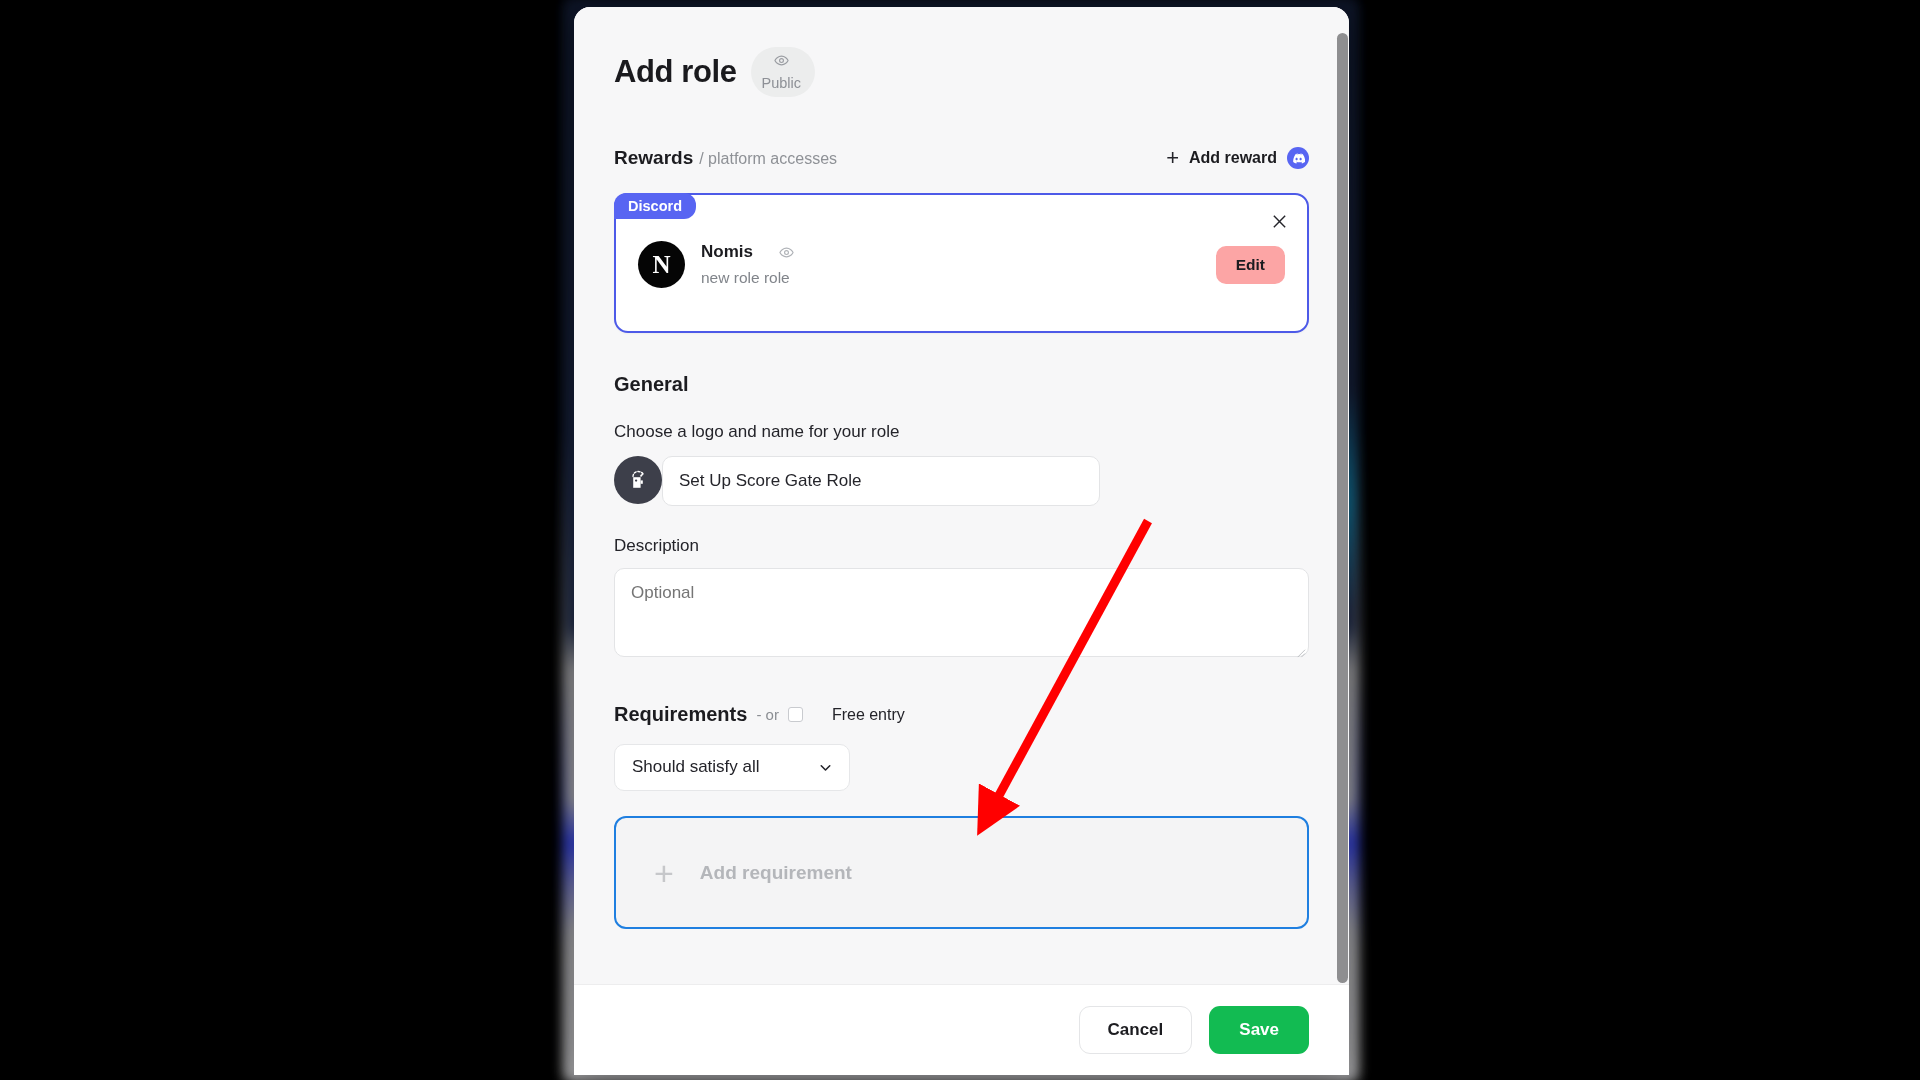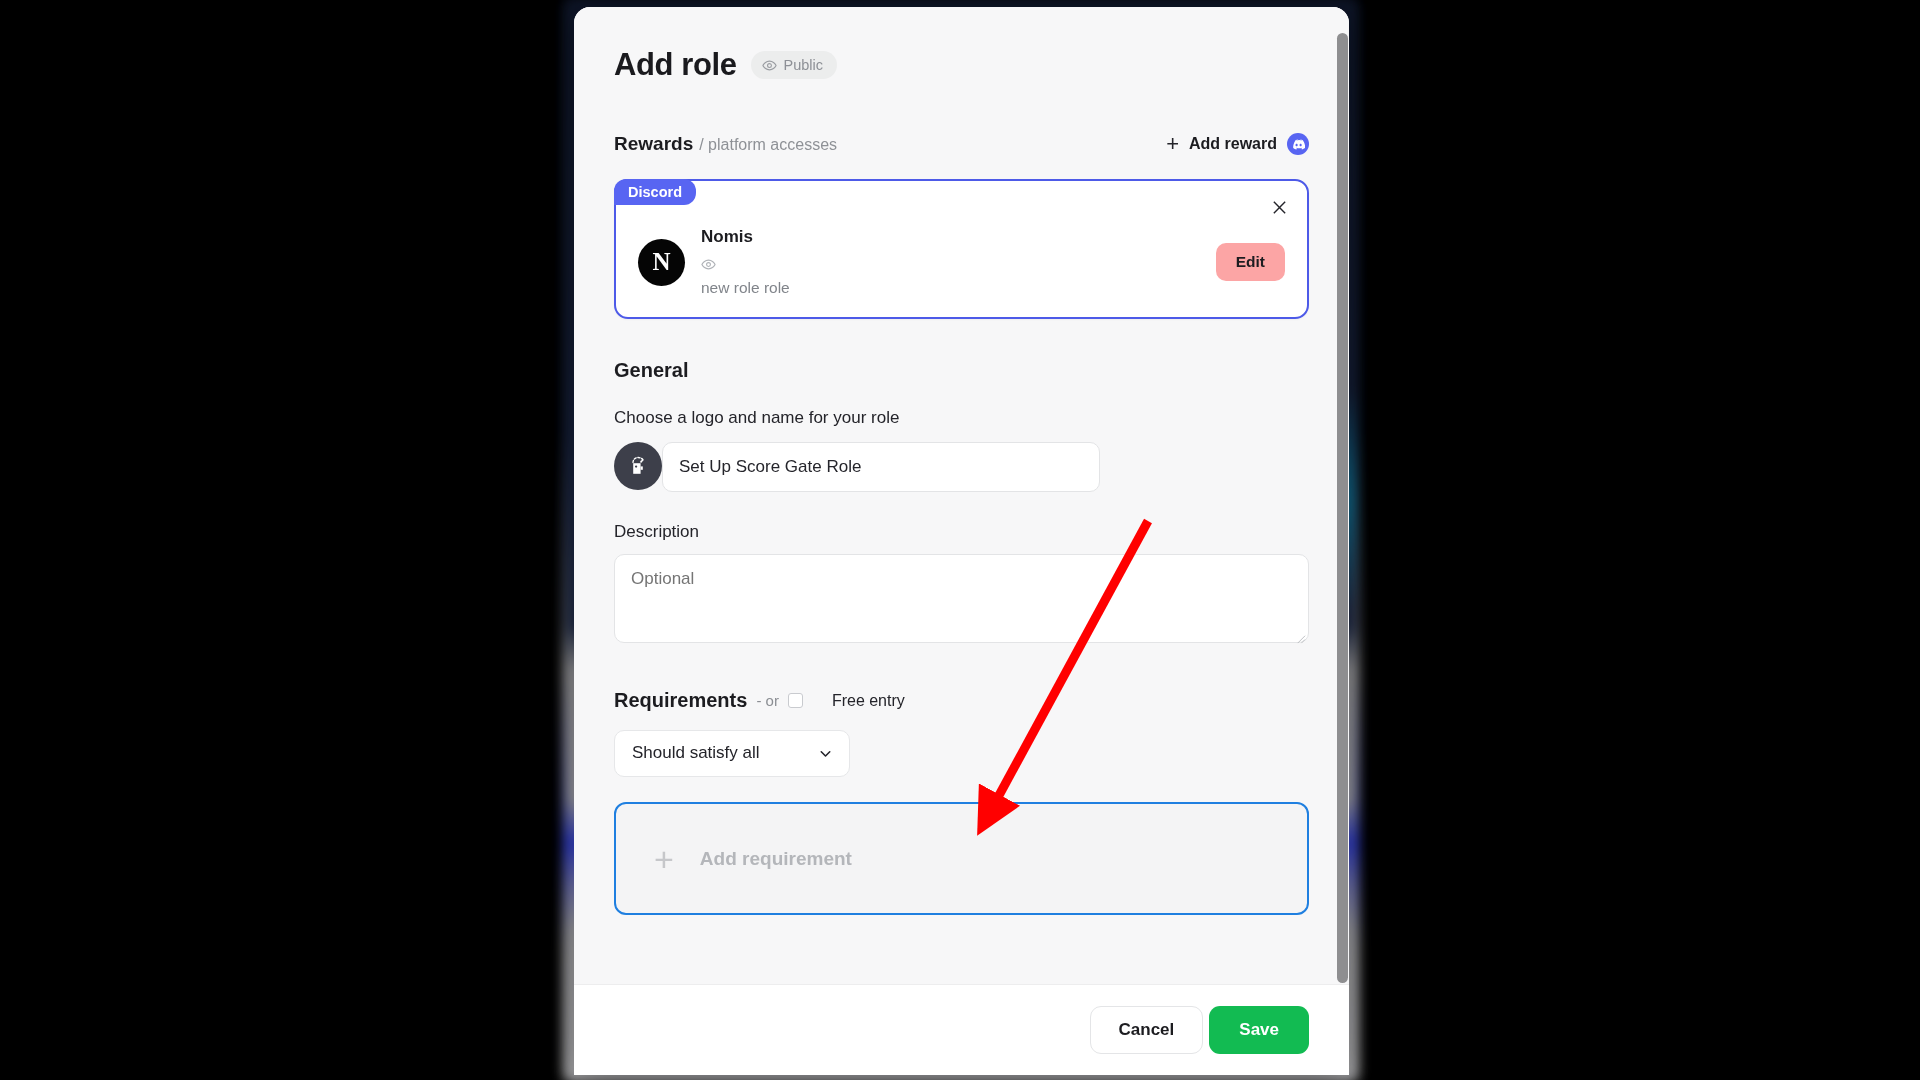--- a/index.html
+++ b/index.html
@@ -44,21 +44,21 @@
   }
   .content { padding: 34px 40px 0 40px; }
 
   
   .titlebar { display: flex; align-items: center; gap: 14px; padding-top: 6px; }
   .page-title { font-size: 31px; font-weight: 700; color: #1a1a1e; letter-spacing: -.4px; }
   .pill {
     display: inline-flex; align-items: center; gap: 7px;
     background: #eceded; color: #8d9096;
     border-radius: 999px; padding: 6px 14px 6px 11px;
-    font-size: 14.5px; font-weight: 400;
+    font-size: 14.5px; font-weight: 400; flex-direction: column;
   }
   .eye { width: 15px; height: 15px; display: block; }
 
   
   .section-head {
     display: flex; align-items: center; justify-content: space-between;
     margin-top: 50px;
   }
   .sec-title { font-size: 19px; font-weight: 700; color: #1c1c20; }
   .sec-sub { font-size: 16px; color: #8e9196; font-weight: 400; margin-left: 6px; }
@@ -97,21 +97,21 @@
     display: flex; align-items: center; gap: 16px;
   }
   .avatar {
     width: 47px; height: 47px; border-radius: 50%;
     background: #050505; color: #fff;
     display: flex; align-items: center; justify-content: center;
     font-size: 25px; font-weight: 700; font-family: "Liberation Serif", serif;
     flex: 0 0 auto;
   }
   .reward-meta { flex: 1 1 auto; }
-  .reward-name-row { display: flex; align-items: flex-start; gap: 10px; flex-direction: column; }
+  .reward-name-row { display: flex; align-items: center; gap: 26px; }
   .reward-name { font-size: 17px; font-weight: 700; color: #1c1c20; }
   .reward-sub { font-size: 15.5px; color: #80848a; margin-top: 7px; }
   .edit-btn {
     background: #fca5a5; border: 0; border-radius: 10px;
     padding: 10px 20px; font-size: 15.5px; font-weight: 700; color: #1c1c20;
     cursor: pointer; font-family: inherit;
   }
 
   
   .h-general { font-size: 20px; font-weight: 700; color: #1c1c20; margin-top: 40px; }
@@ -166,21 +166,21 @@
     cursor: pointer;
   }
   .plus-big { font-size: 34px; font-weight: 300; line-height: 1; color: #c6c7ca; }
   .add-req-text { font-size: 19px; font-weight: 700; color: #b4b6ba; }
 
   
   .footer {
     position: absolute; left: 0; right: 0; bottom: 0; height: 91px;
     background: #fff; border-top: 1px solid #ededee;
     display: flex; align-items: center; justify-content: flex-end;
-    gap: 6px; padding-right: 40px;
+    gap: 17px; padding-right: 40px;
   }
   .btn-cancel {
     background: #fff; border: 1px solid #e4e5e7; border-radius: 11px;
     padding: 13px 28px; font-size: 17px; font-weight: 700; color: #1c1c20;
     cursor: pointer; font-family: inherit;
   }
   .btn-save {
     background: #12bb52; border: 0; border-radius: 11px;
     padding: 14px 30px; font-size: 17px; font-weight: 700; color: #fff;
     cursor: pointer; font-family: inherit;

